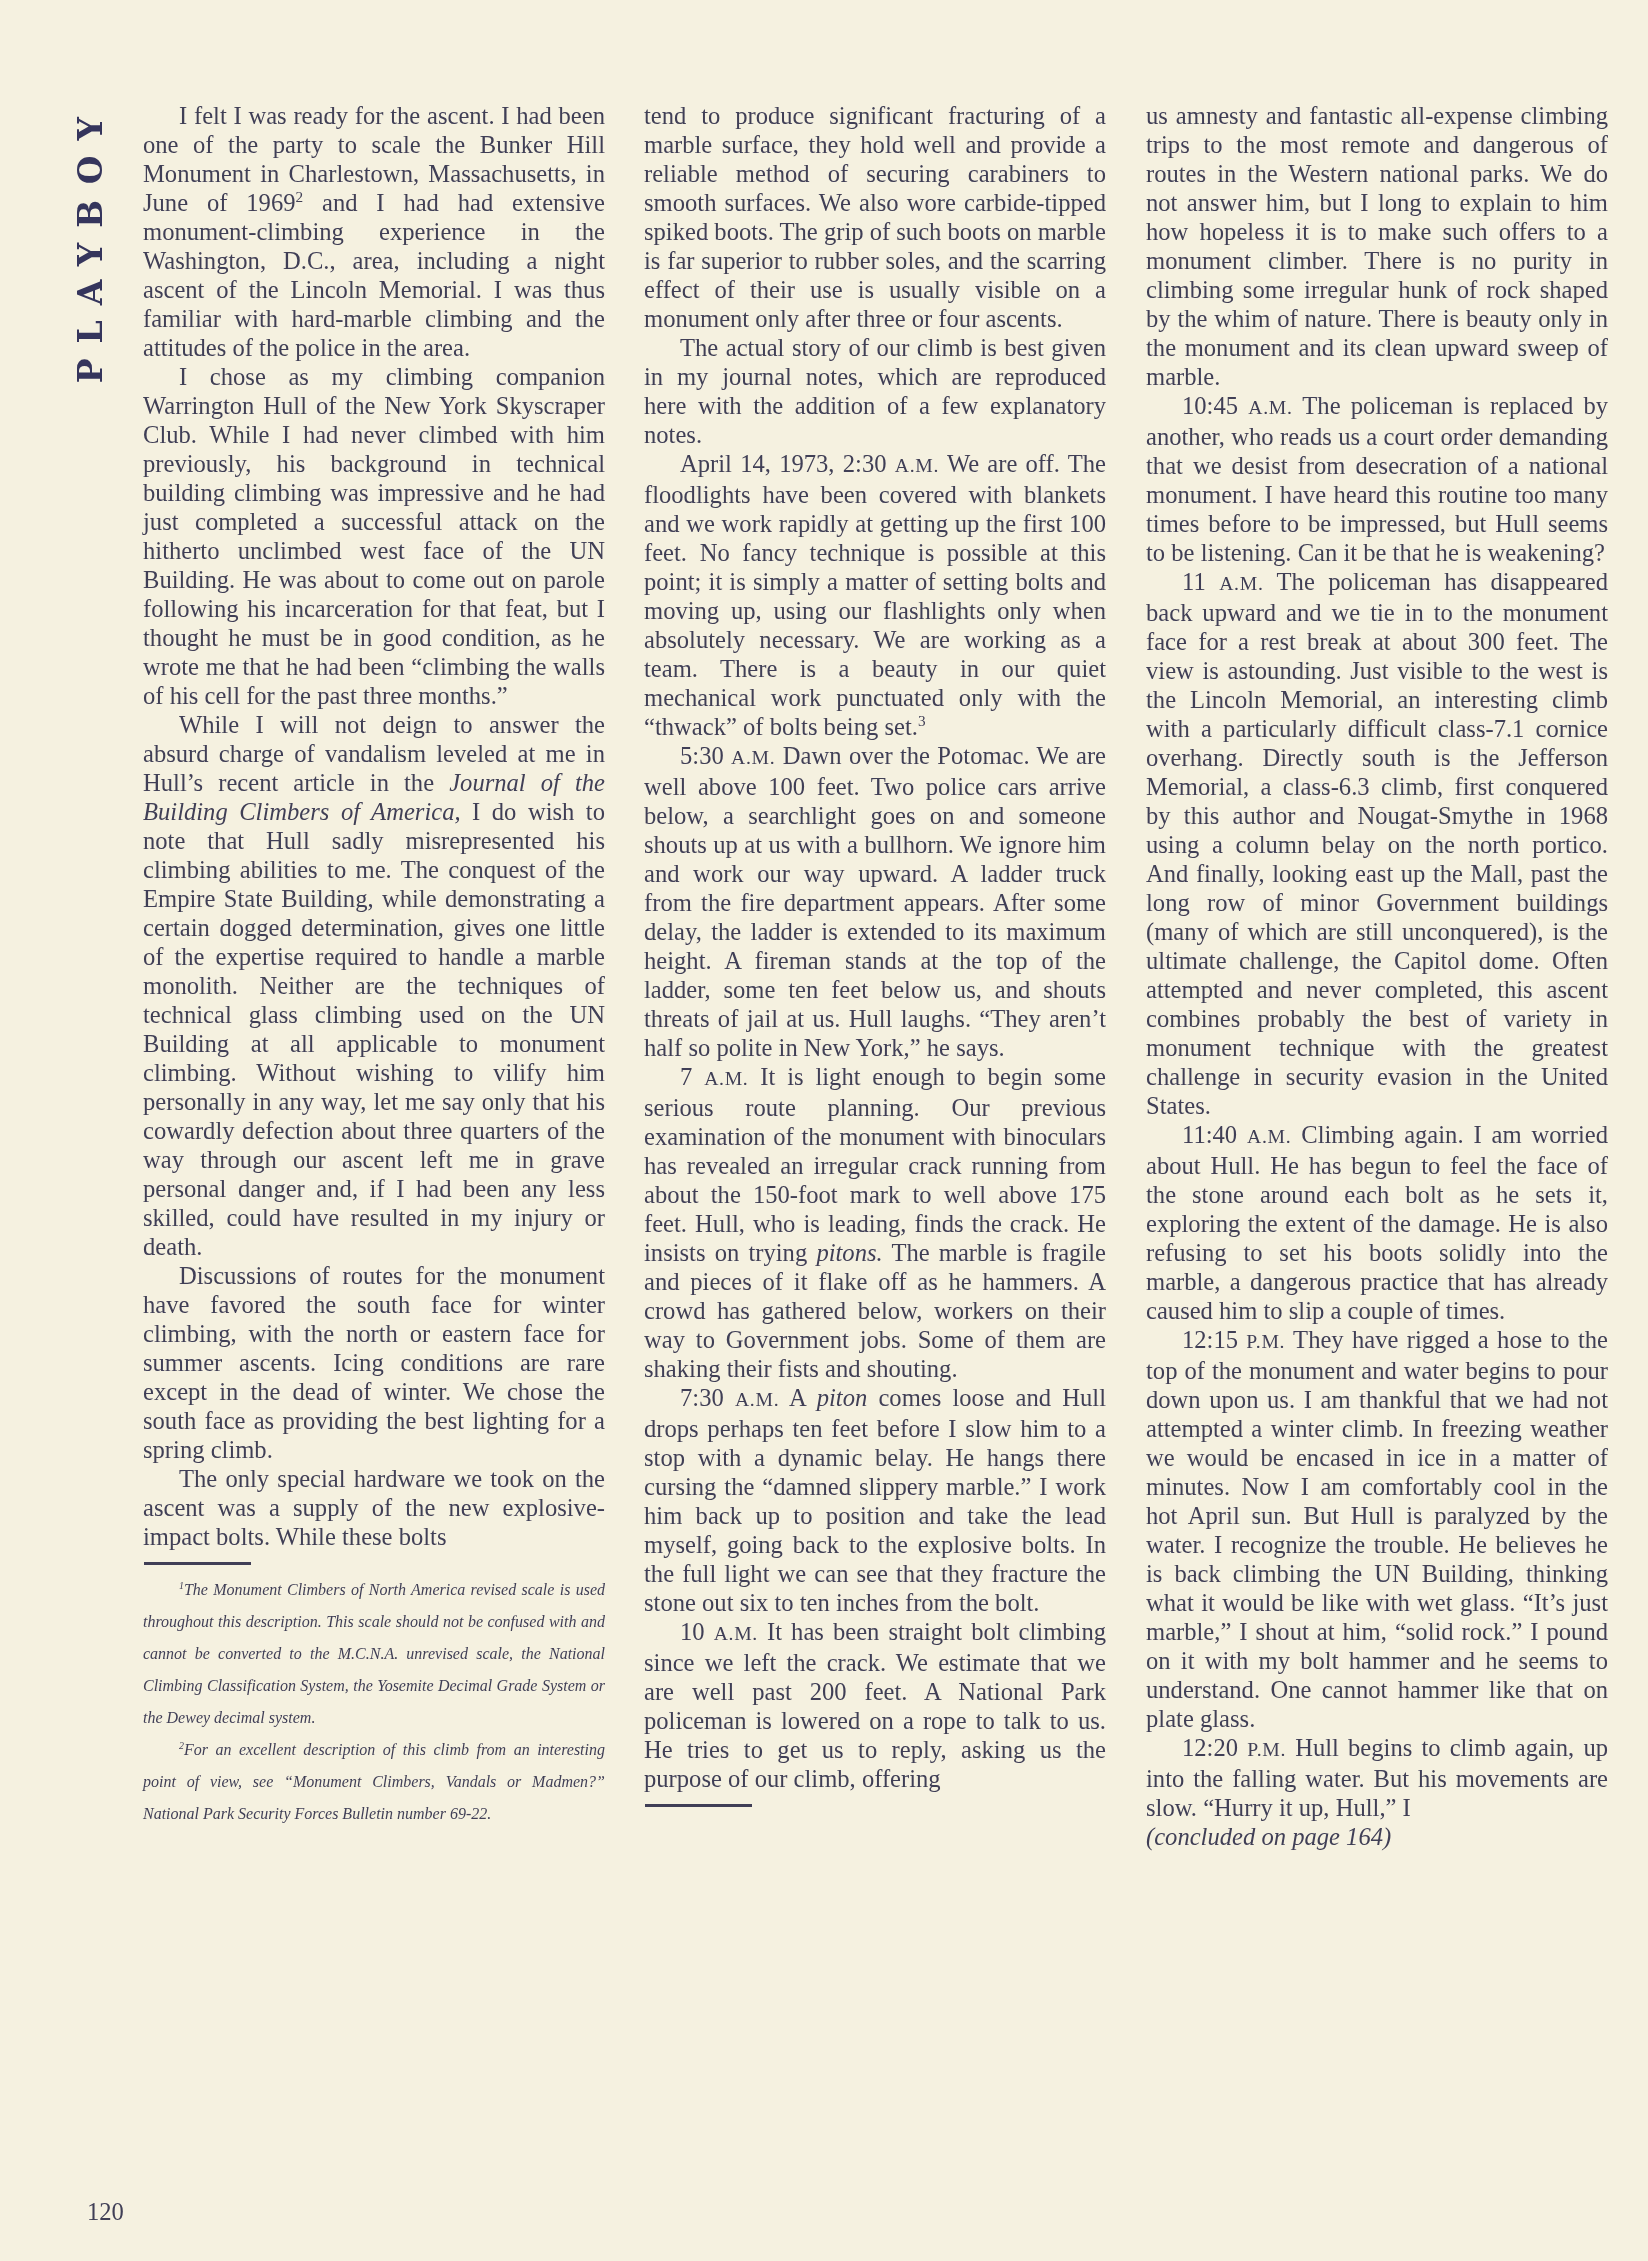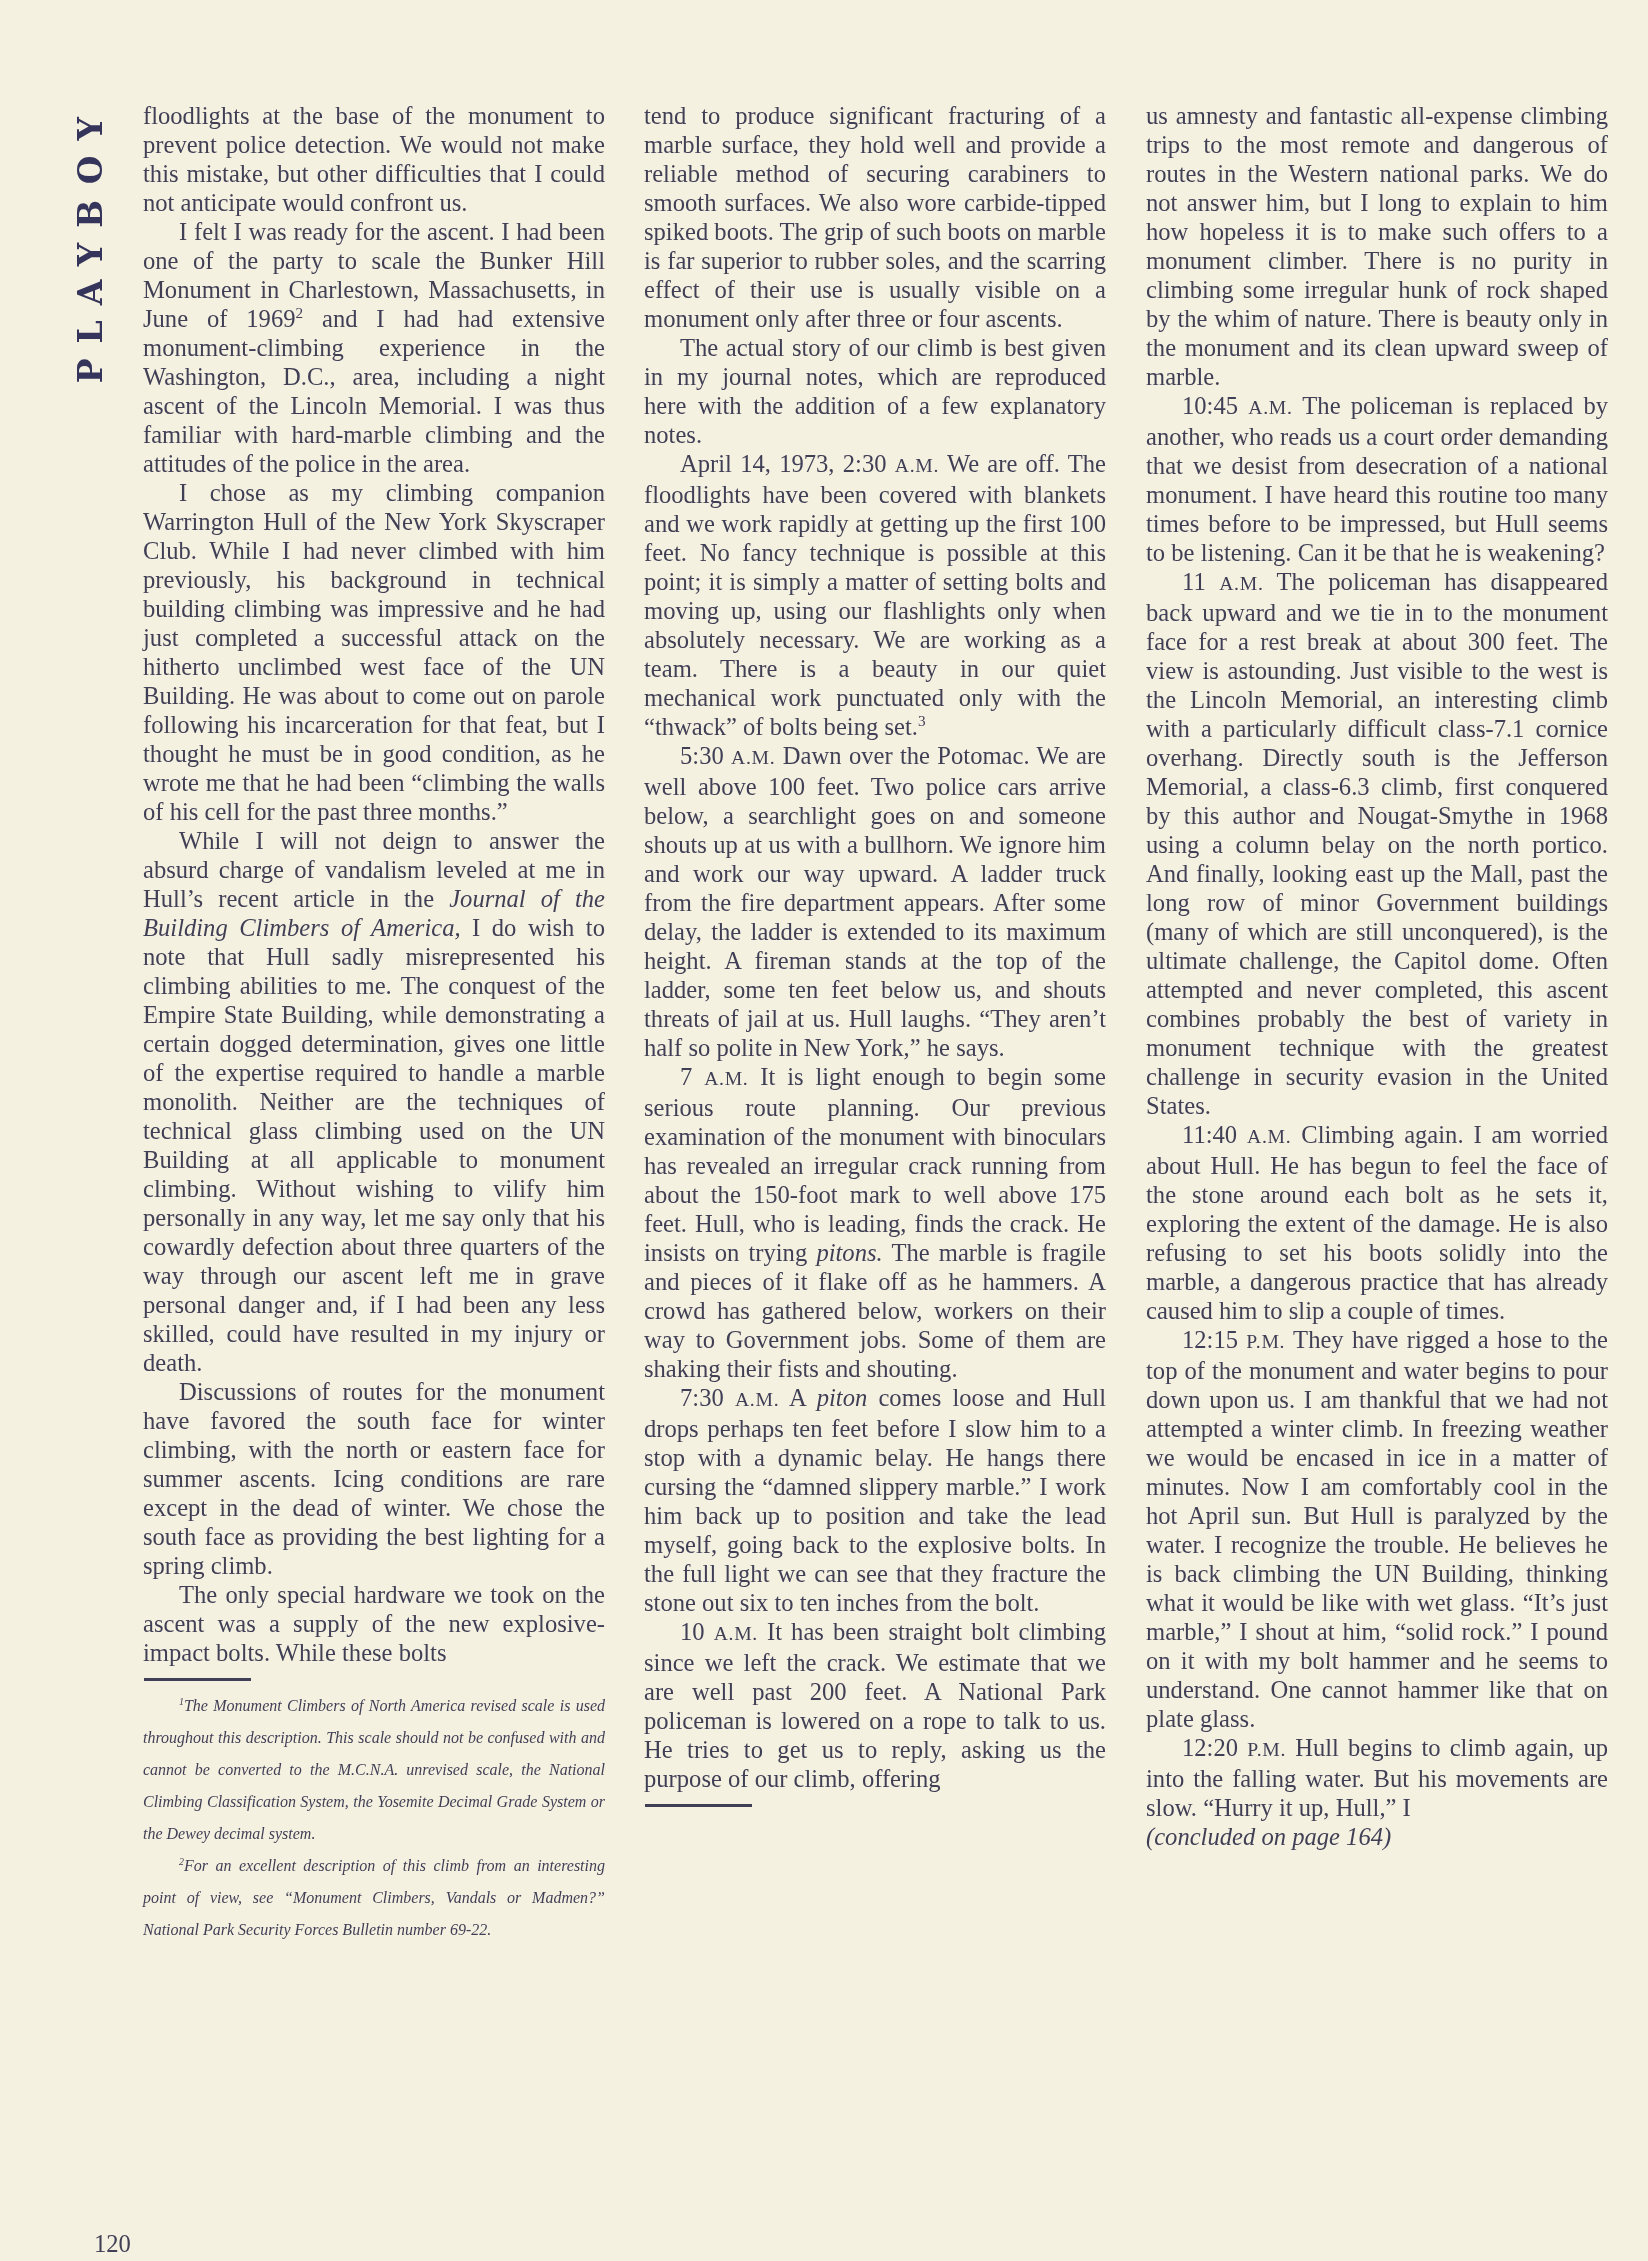--- a/index.html
+++ b/index.html
@@ -36,34 +36,33 @@
   p.noindent{text-indent:0;}
   p.right{text-indent:0;}
   span.i{font-style:italic;}
   span.sc{font-size:0.8em;letter-spacing:0.7px;margin-top:20px;}
   span.sup{vertical-align:super;font-size:0.62em;line-height:0;}
   .footnote-rule{
     width:107px;height:2.7px;background:var(--ink);
     margin:11px 0 9.6px 1.4px;
   }
   .page-number{
-    position:absolute;left:94px;top:2198px;
-    font-size:24.6px;line-height:27px;color:var(--ink);margin-top:32px;
+    position:absolute;left:87px;top:2198px;
+    font-size:24.6px;line-height:27px;color:var(--ink);
   }
 </style>
 </head>
 <body>
 
 <div class="spine">
   <span class="spine-text">PLAYBOY</span>
 </div>
 
 <div id="columns">
     <div class="col">
-      <p class="paragraph noindent"><span>floodlights at the base of the monument to prevent police detection. We would not make this mistake, but other difficulties that I could not anticipate would confront us.</span></p>
       <p class="paragraph"><span>I felt I was ready for the ascent. I had been one of the party to scale the Bunker Hill Monument in Charlestown, Massachusetts, in June of 1969</span><span class="sup">2</span><span> and I had had extensive monument-climbing experience in the Washington, D.C., area, including a night ascent of the Lincoln Memorial. I was thus familiar with hard-marble climbing and the attitudes of the police in the area.</span></p>
       <p class="paragraph"><span>I chose as my climbing companion Warrington Hull of the New York Skyscraper Club. While I had never climbed with him previously, his background in technical building climbing was impressive and he had just completed a successful attack on the hitherto unclimbed west face of the UN Building. He was about to come out on parole following his incarceration for that feat, but I thought he must be in good condition, as he wrote me that he had been “climbing the walls of his cell for the past three months.”</span></p>
       <p class="paragraph"><span>While I will not deign to answer the absurd charge of vandalism leveled at me in Hull’s recent article in the </span><span class="i">Journal of the Building Climbers of America,</span><span> I do wish to note that Hull sadly misrepresented his climbing abilities to me. The conquest of the Empire State Building, while demonstrating a certain dogged determination, gives one little of the expertise required to handle a marble monolith. Neither are the techniques of technical glass climbing used on the UN Building at all applicable to monument climbing. Without wishing to vilify him personally in any way, let me say only that his cowardly defection about three quarters of the way through our ascent left me in grave personal danger and, if I had been any less skilled, could have resulted in my injury or death.</span></p>
       <p class="paragraph"><span>Discussions of routes for the monument have favored the south face for winter climbing, with the north or eastern face for summer ascents. Icing conditions are rare except in the dead of winter. We chose the south face as providing the best lighting for a spring climb.</span></p>
       <p class="paragraph"><span>The only special hardware we took on the ascent was a supply of the new explosive-impact bolts. While these bolts</span></p>
       <div class="footnote-rule"></div>
       <p class="footnote"><span class="sup">1</span><span>The Monument Climbers of North America revised scale is used throughout this description. This scale should not be confused with and cannot be converted to the M.C.N.A. unrevised scale, the National Climbing Classification System, the Yosemite Decimal Grade System or the Dewey decimal system.</span></p>
       <p class="footnote"><span class="sup">2</span><span>For an excellent description of this climb from an interesting point of view, see “Monument Climbers, Vandals or Madmen?” National Park Security Forces Bulletin number 69-22.</span></p>
     </div>
     <div class="col">

